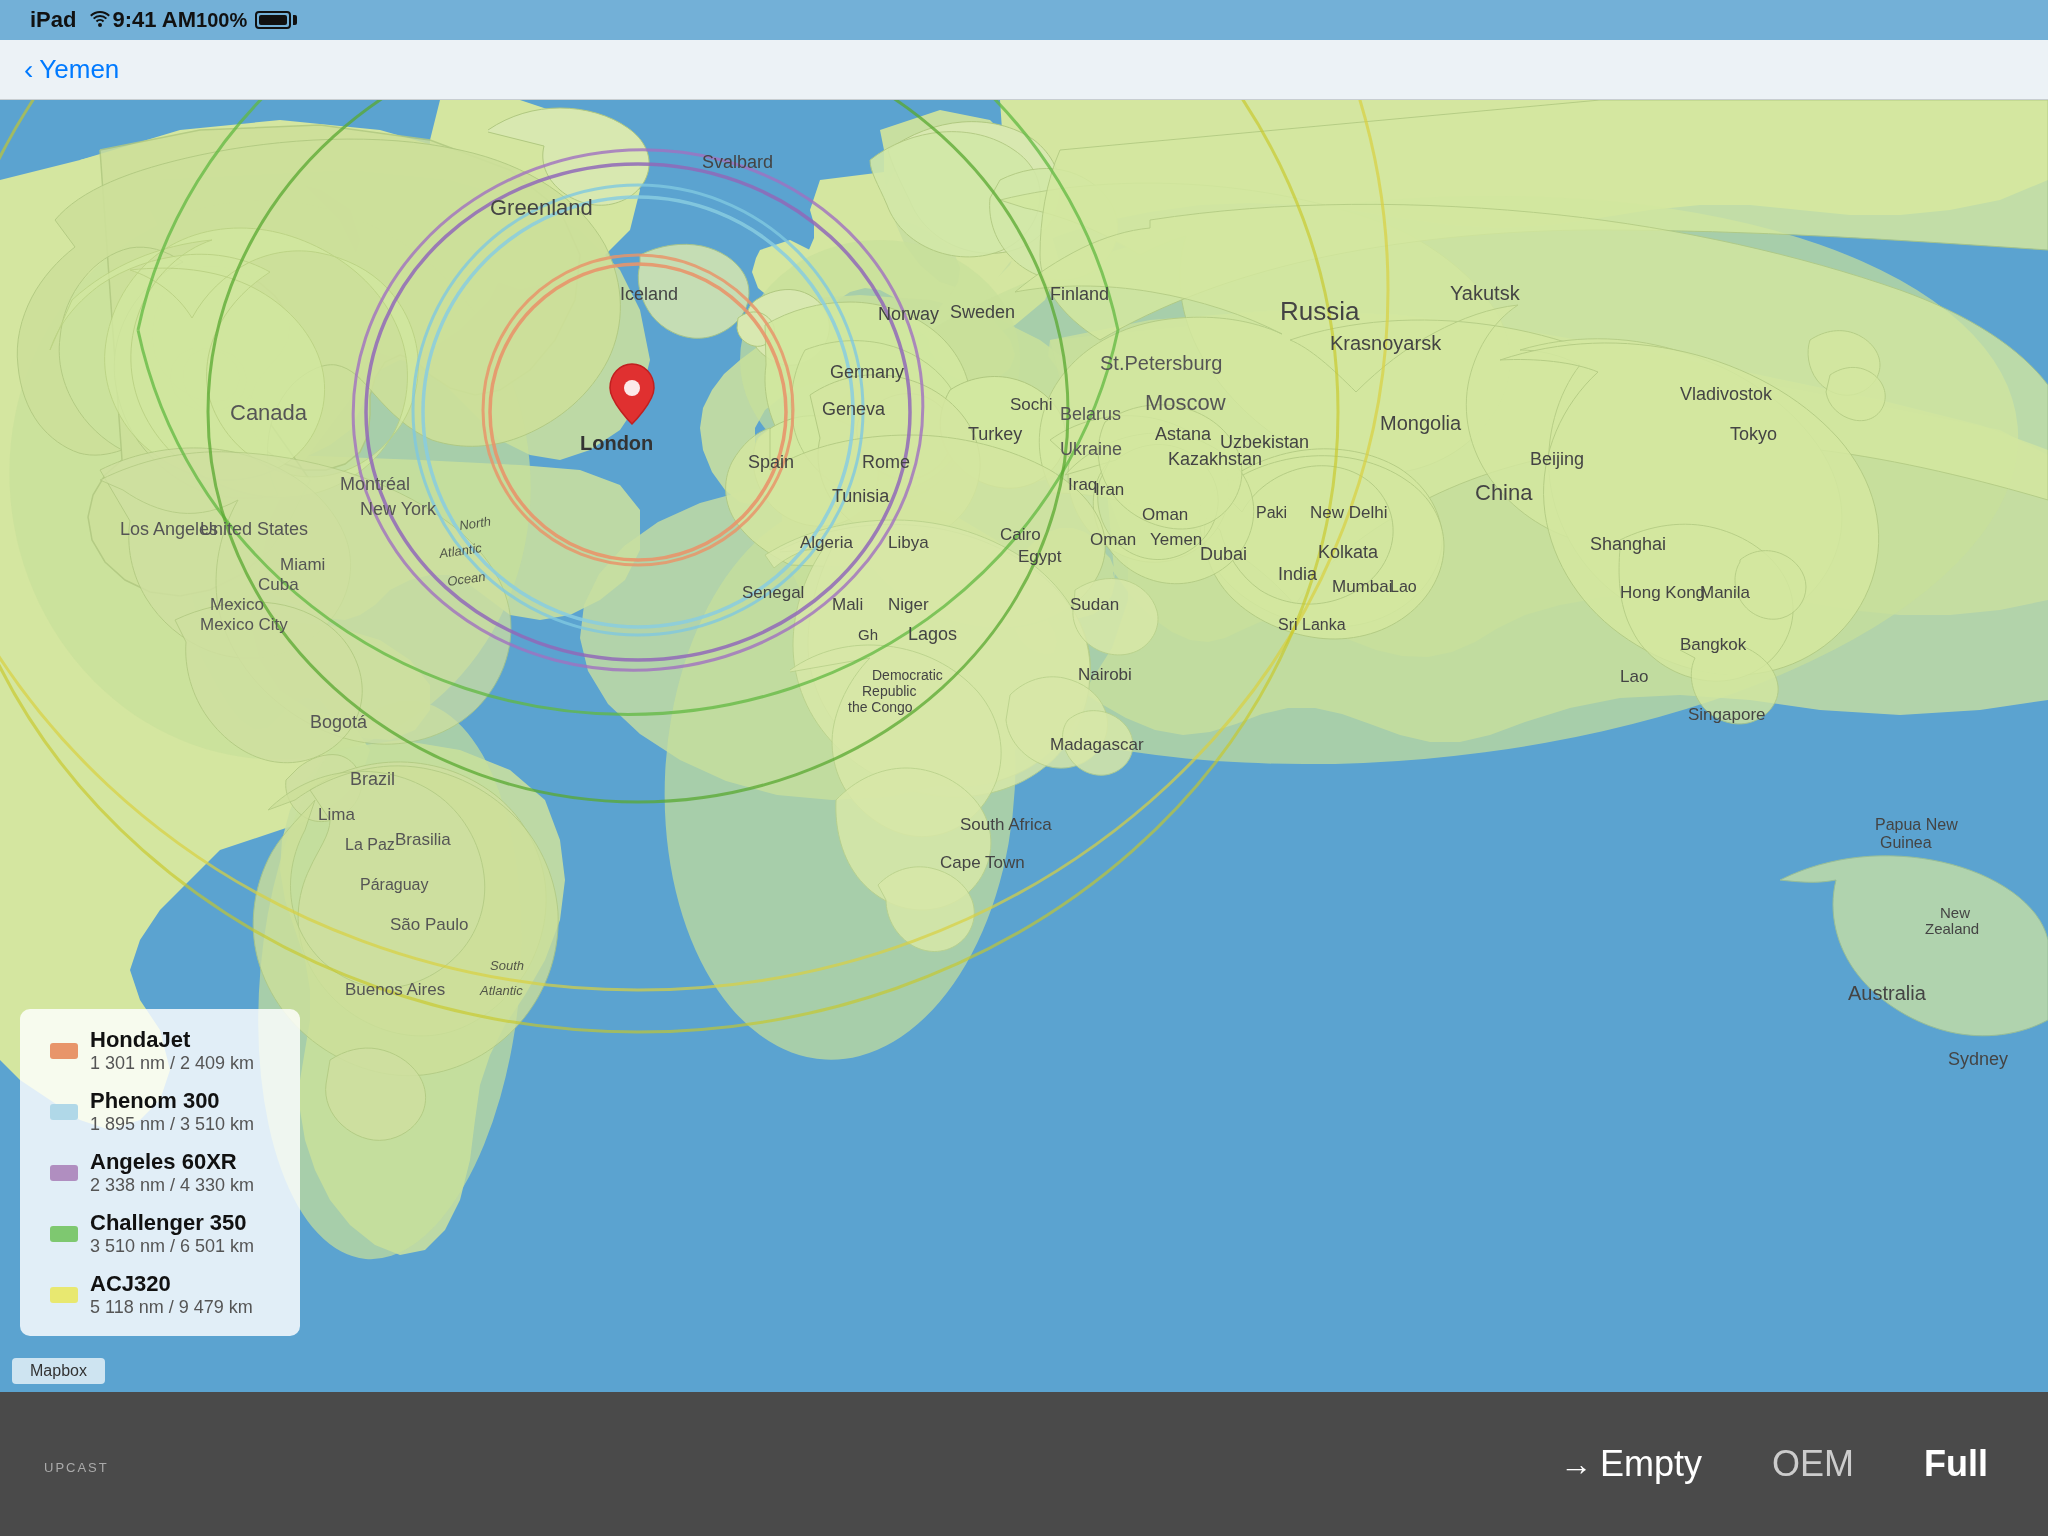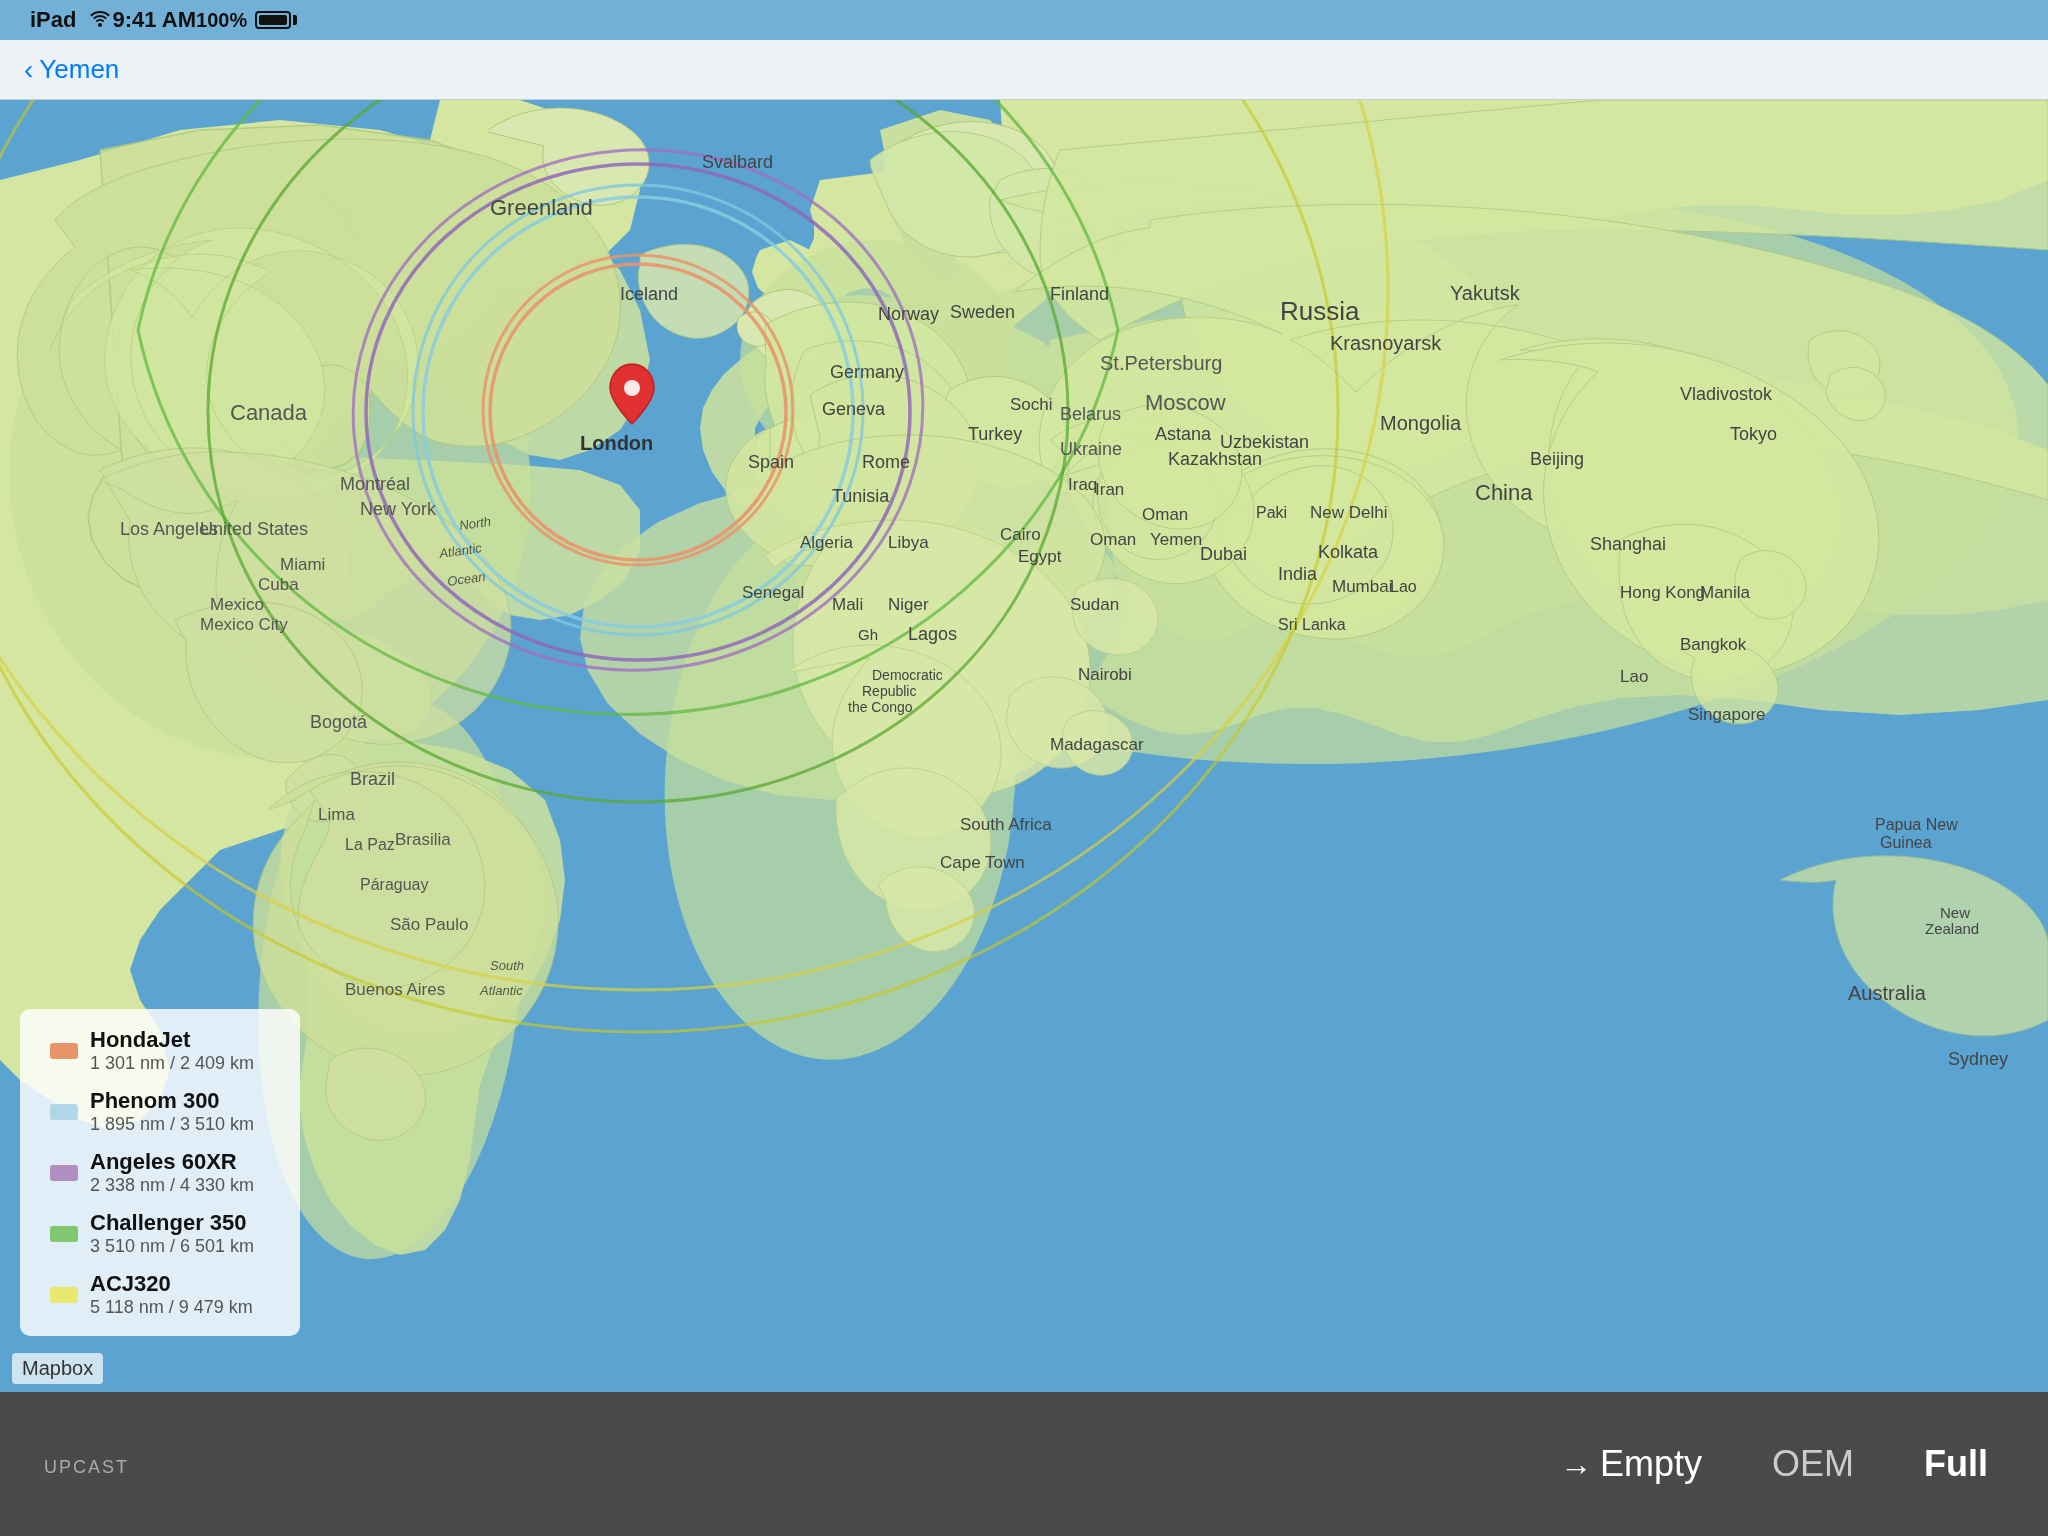--- a/index.html
+++ b/index.html
@@ -97,23 +97,23 @@
     .legend-name { font-size: 22px; font-weight: 600; color: #111; }
     .legend-range { font-size: 18px; color: #555; }
 
     
     #mapbox-attr {
       position: absolute;
       bottom: 152px;
       left: 12px;
       z-index: 200;
       background: rgba(255,255,255,0.7);
-      padding: 4px 10px;
+      padding: 4px 18px;
       border-radius: 4px;
-      font-size: 20px;
+      font-size: 16px;
       color: #333;
       font-weight: 500;
     }
 
     
     #bottom-bar {
       position: absolute;
       bottom: 0; left: 0; right: 0;
       height: 144px;
       background: #4a4a4a;
@@ -122,21 +122,21 @@
       justify-content: space-between;
       padding: 0 40px;
       z-index: 100;
     }
 
     #jetbook-logo {
       display: flex;
       flex-direction: column;
     }
     #upcast-label {
-      font-size: 18px;
+      font-size: 13px;
       color: #aaa;
       font-weight: 500;
       letter-spacing: 2px;
       text-transform: uppercase;
       margin-bottom: -6px;
       margin-left: 4px;
     }
     #jetbook-name {
       font-size: 72px;
       font-weight: 700;

